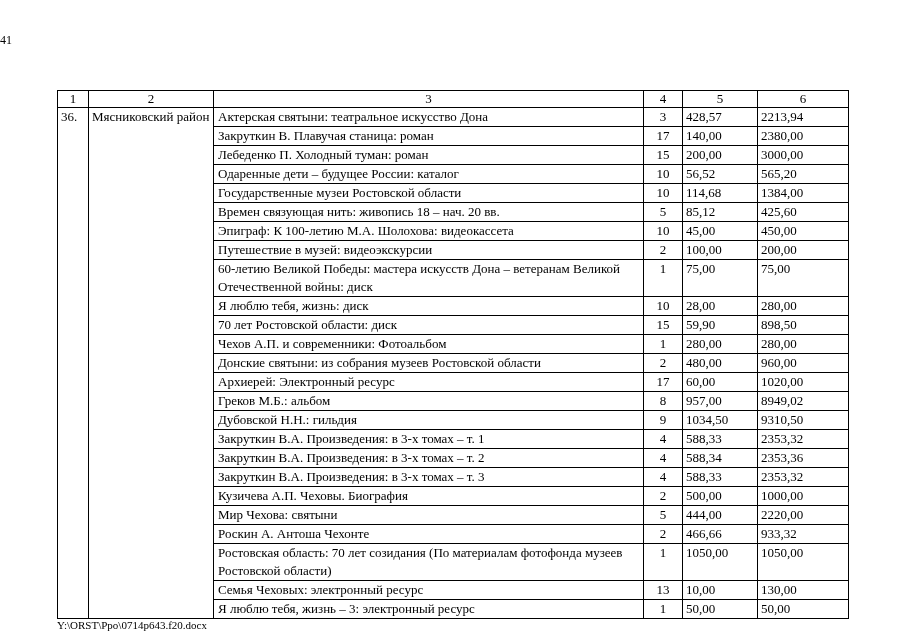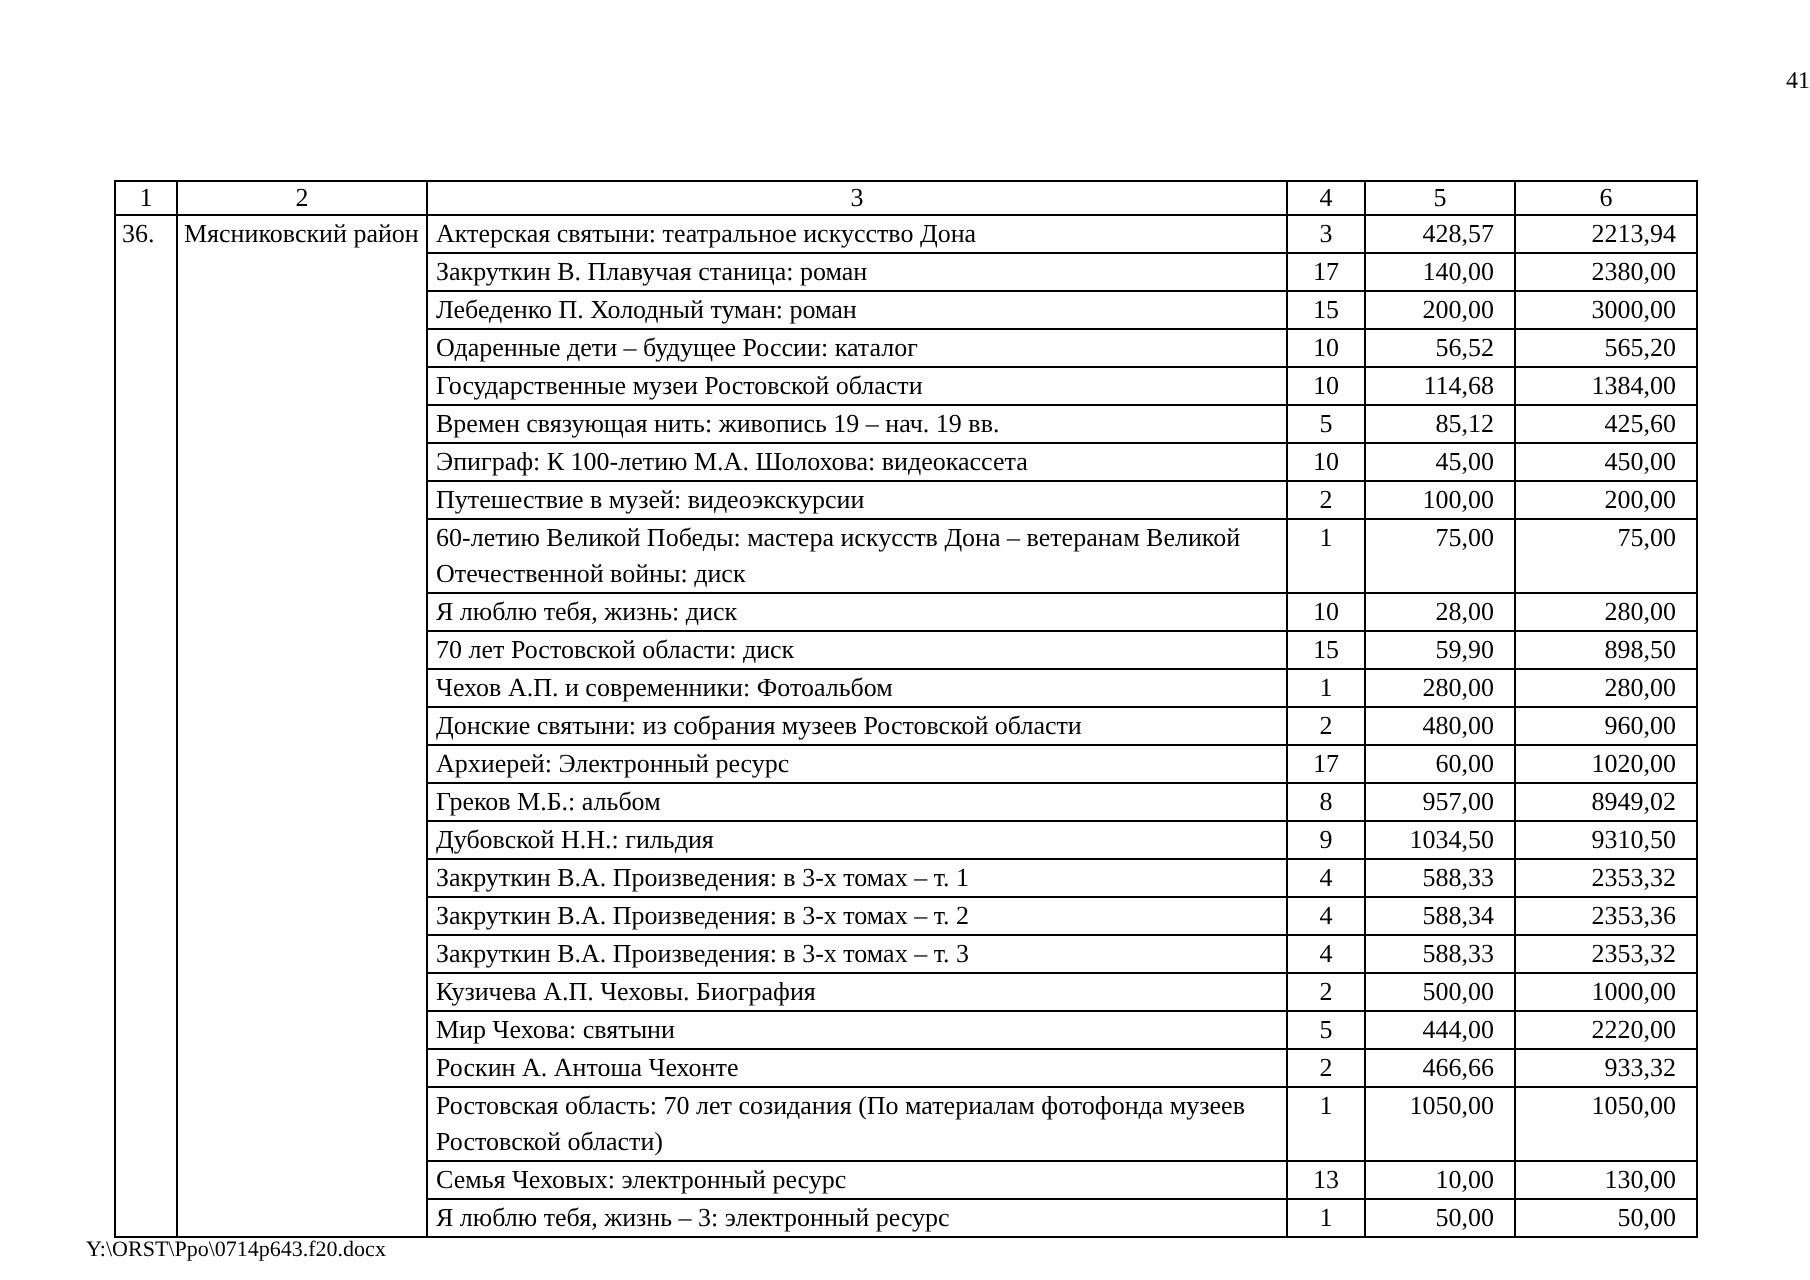--- a/index.html
+++ b/index.html
@@ -10,21 +10,21 @@
     position: relative;
     font-family: "Liberation Serif", serif;
     color: #000000;
     overflow: hidden;
   }
   .page-number {
     position: absolute;
     top: 33px;
     left: 0;
     width: 100%;
-    text-align: right;
+    text-align: left;
     font-size: 12px;
   }
   table.doc {
     position: absolute;
     left: 57px;
     top: 90px;
     width: 791px;
     border-collapse: collapse;
     table-layout: fixed;
     font-size: 13px;
@@ -39,24 +39,24 @@
   }
   th { text-align: center; height: 16px; line-height: 16px; }
   col.c1 { width: 31px; }
   col.c2 { width: 125px; }
   col.c3 { width: 430px; }
   col.c4 { width: 39px; }
   col.c5 { width: 75px; }
   col.c6 { width: 91px; }
   td.title { padding-left: 4px; }
   td.qty { text-align: center; }
-  td.num { text-align: right; padding-right: 10px; }
+  td.num { text-align: left; padding-right: 10px; }
   .footer {
     position: absolute;
-    left: 43px;
+    left: 57px;
     top: 619px;
     font-size: 11px;
   }
 </style>
 </head>
 <body>
 
 <div class="page-number">41</div>
 
 <table class="doc">
@@ -105,21 +105,21 @@
         <td class="num">56,52</td>
         <td class="num">565,20</td>
       </tr>
       <tr>
         <td class="title">Государственные музеи Ростовской области</td>
         <td class="qty">10</td>
         <td class="num">114,68</td>
         <td class="num">1384,00</td>
       </tr>
       <tr>
-        <td class="title">Времен связующая нить: живопись 19 – нач. 19 вв.</td>
+        <td class="title">Времен связующая нить: живопись 18 – нач. 20 вв.</td>
         <td class="qty">5</td>
         <td class="num">85,12</td>
         <td class="num">425,60</td>
       </tr>
       <tr>
         <td class="title">Эпиграф: К 100-летию М.А. Шолохова: видеокассета</td>
         <td class="qty">10</td>
         <td class="num">45,00</td>
         <td class="num">450,00</td>
       </tr>

